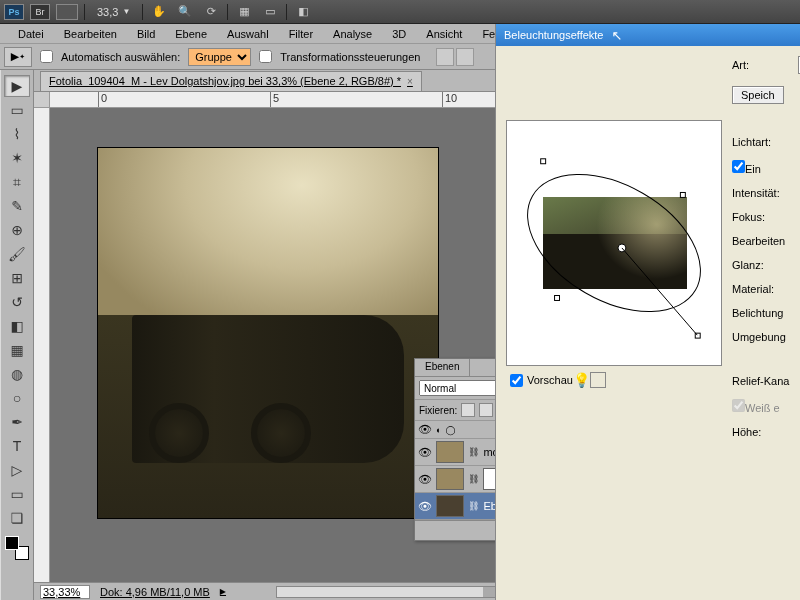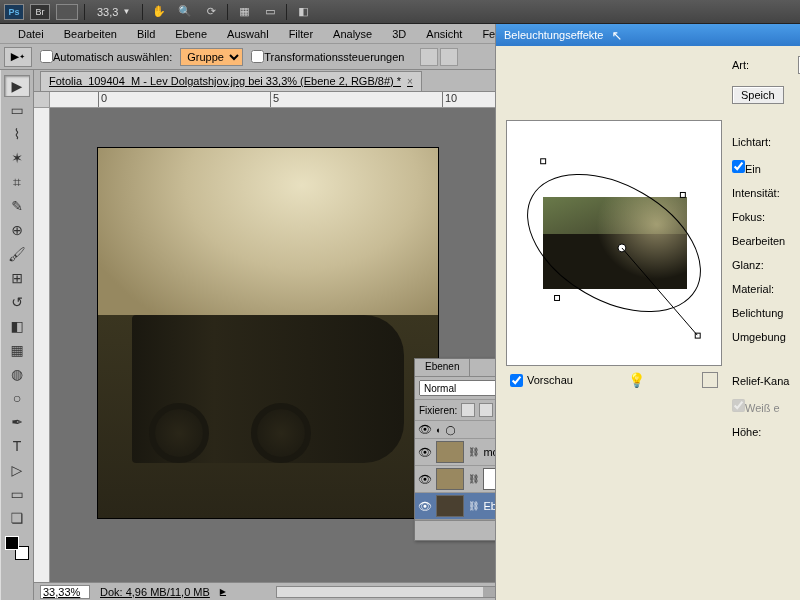--- a/index.html
+++ b/index.html
@@ -12,21 +12,21 @@
 .topbar .zoom { color:#ddd; padding:0 6px; display:flex; align-items:center; gap:4px; }
 .topbar .zoom span:last-child { font-size:8px; }
 .topbar .sep { width:1px; height:16px; background:#222; }
 .topbar .ticon { width:20px; height:18px; display:flex; align-items:center; justify-content:center; color:#ccc; }
 
 .menubar { height:20px; background:#b8b8b8; display:flex; align-items:center; padding:0 8px; gap:0; border-bottom:1px solid #999; }
 .menubar span { padding:2px 10px; color:#000; cursor:default; }
 
 .optbar { height:26px; background:#b8b8b8; display:flex; align-items:center; padding:0 4px; gap:8px; border-bottom:1px solid #888; }
 .optbar .toolcur { width:28px; height:20px; border:1px solid #888; display:flex; align-items:center; justify-content:center; background:#ccc; }
-.optbar label { display:flex; align-items:center; gap:0; color:#000; }
+.optbar label { display:flex; align-items:center; gap:8px; color:#000; }
 .optbar select { font-size:11px; height:18px; border:1px solid #888; background:#fdba74; padding:0 2px; }
 .optbar .btngrp { display:flex; gap:2px; margin-left:8px; }
 .optbar .ibtn { width:18px; height:18px; border:1px solid #999; background:#ccc; }
 
 .workarea { position:absolute; top:70px; left:0; right:0; bottom:0; display:flex; }
 
 .toolcol { width:34px; background:#b8b8b8; border-right:1px solid #888; border-left:1px solid #ddd; display:flex; flex-direction:column; align-items:center; padding-top:4px; }
 .toolcol .tool { width:26px; height:22px; margin:1px 0; display:flex; align-items:center; justify-content:center; border:1px solid transparent; color:#333; font-size:14px; cursor:pointer; }
 .toolcol .tool.active { background:#ddd; border:1px solid #888; box-shadow:inset 1px 1px 2px #999; }
 .toolcol .swatch { width:24px; height:24px; margin-top:6px; position:relative; }
@@ -84,21 +84,21 @@
 .dlgTitle .cursor { font-size:13px; }
 .dlgBody { flex:1; display:flex; padding:10px 0 0 10px; gap:10px; }
 .previewCol { width:224px; display:flex; flex-direction:column; }
 .previewBox { width:216px; height:246px; background:#fff; border:1px solid #888; position:relative; margin-top:64px; }
 .pvimg { position:absolute; top:76px; left:36px; width:144px; height:92px; background:#2a2618; }
 .pvimg .pvsky { position:absolute; top:0; left:0; right:0; height:45%; background:linear-gradient(160deg,#6a7a4a,#3a3a28); }
 .pvimg .pvgnd { position:absolute; bottom:0; left:0; right:0; height:60%; background:#1a1810; }
 .pvimg .pvlight { position:absolute; top:0; right:0; width:70%; height:100%; background:radial-gradient(ellipse at 70% 30%, rgba(255,240,180,.5) 0%, transparent 60%); }
 .ellipseWrap { position:absolute; inset:0; }
 .ellipseWrap svg { width:100%; height:100%; }
-.pvRow { display:flex; align-items:center; justify-content:space-between; padding:6px 4px 0 4px; }
+.pvRow { display:flex; align-items:center; justify-content:flex-start; padding:6px 4px 0 4px; }
 .pvRow label { display:flex; align-items:center; gap:4px; }
 .pvRow .bulb { font-size:14px; }
 .pvRow .trash { width:16px; height:16px; border:1px solid #888; }
 
 .propsCol { flex:1; display:flex; flex-direction:column; gap:12px; padding-right:0; }
 .propRow { display:flex; align-items:center; gap:6px; }
 .propRow .lbl { width:60px; }
 .propRow select, .propRow input[type=text] { border:1px solid #888; height:18px; padding:0 2px; background:#fff; }
 .propRow .btn { border:1px solid #888; background:#eee; padding:2px 8px; box-shadow:1px 1px 0 #fff inset; }
 

